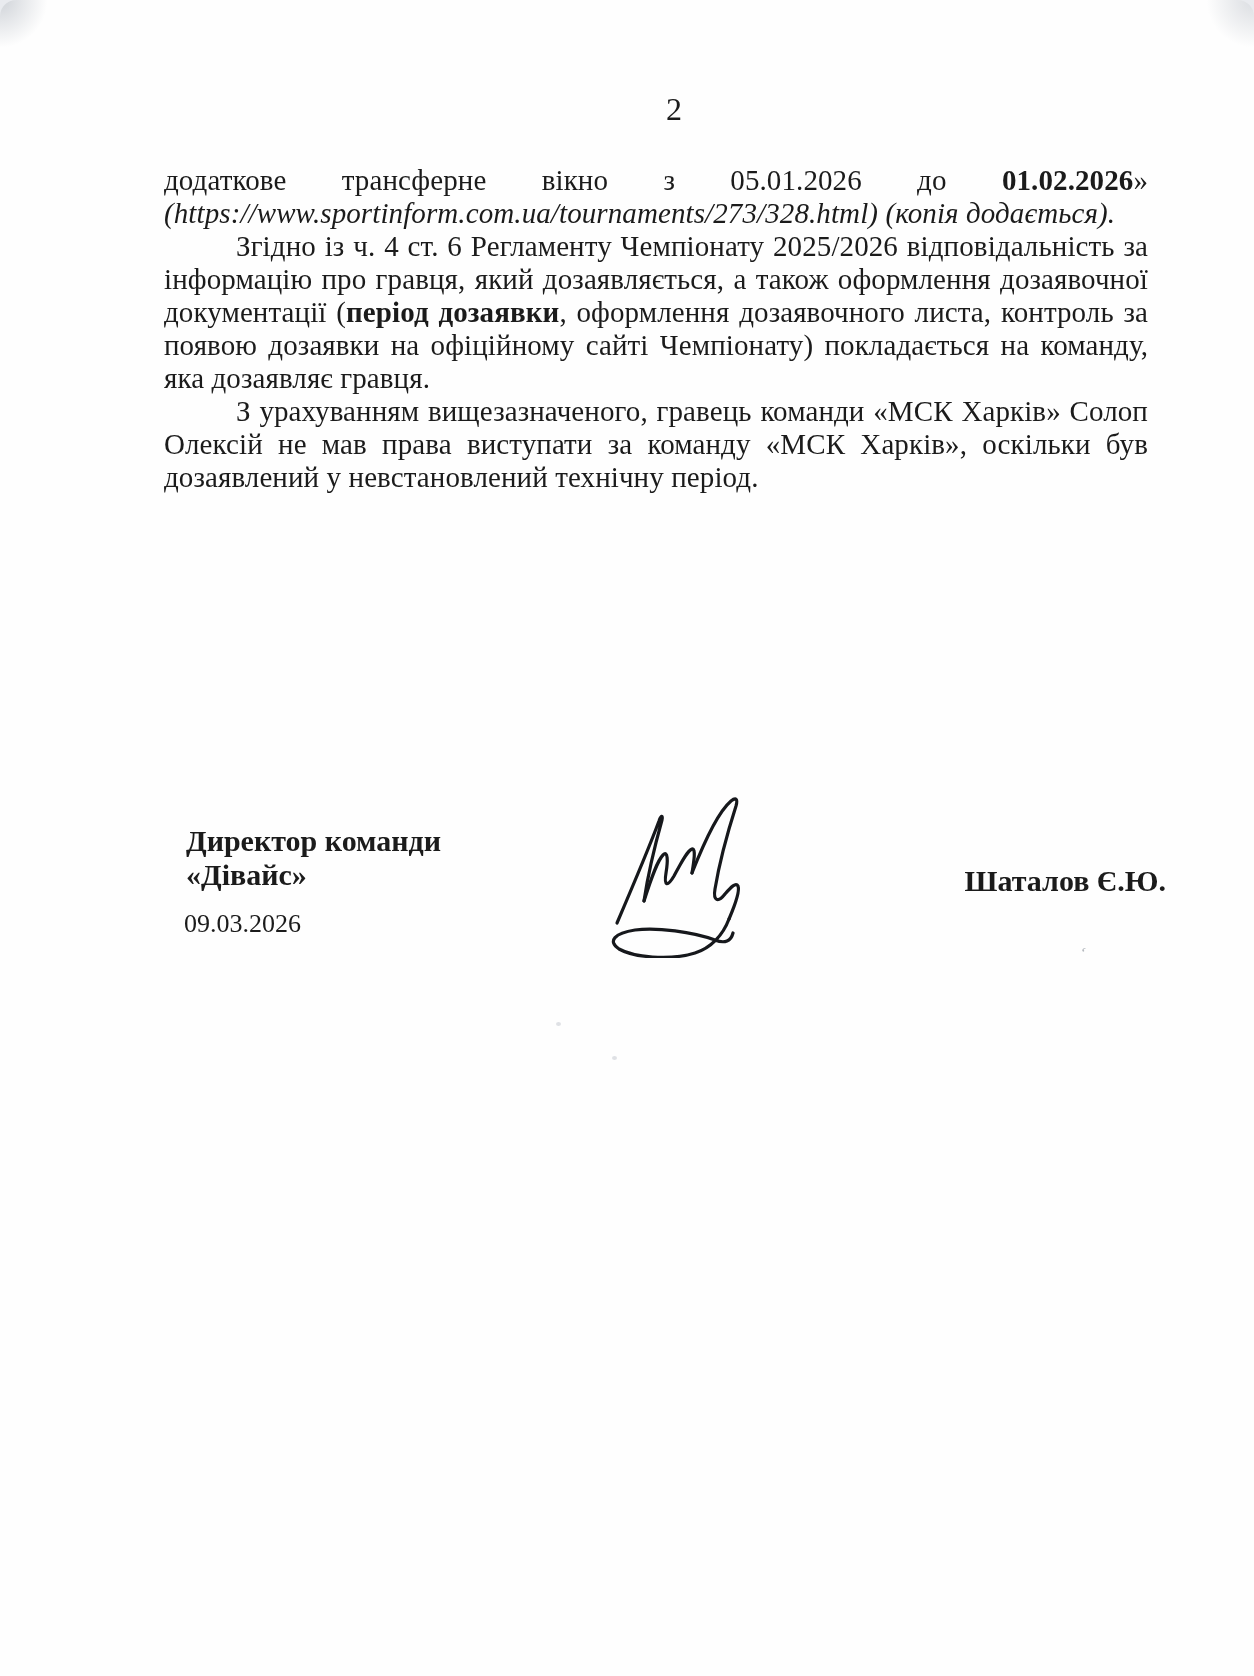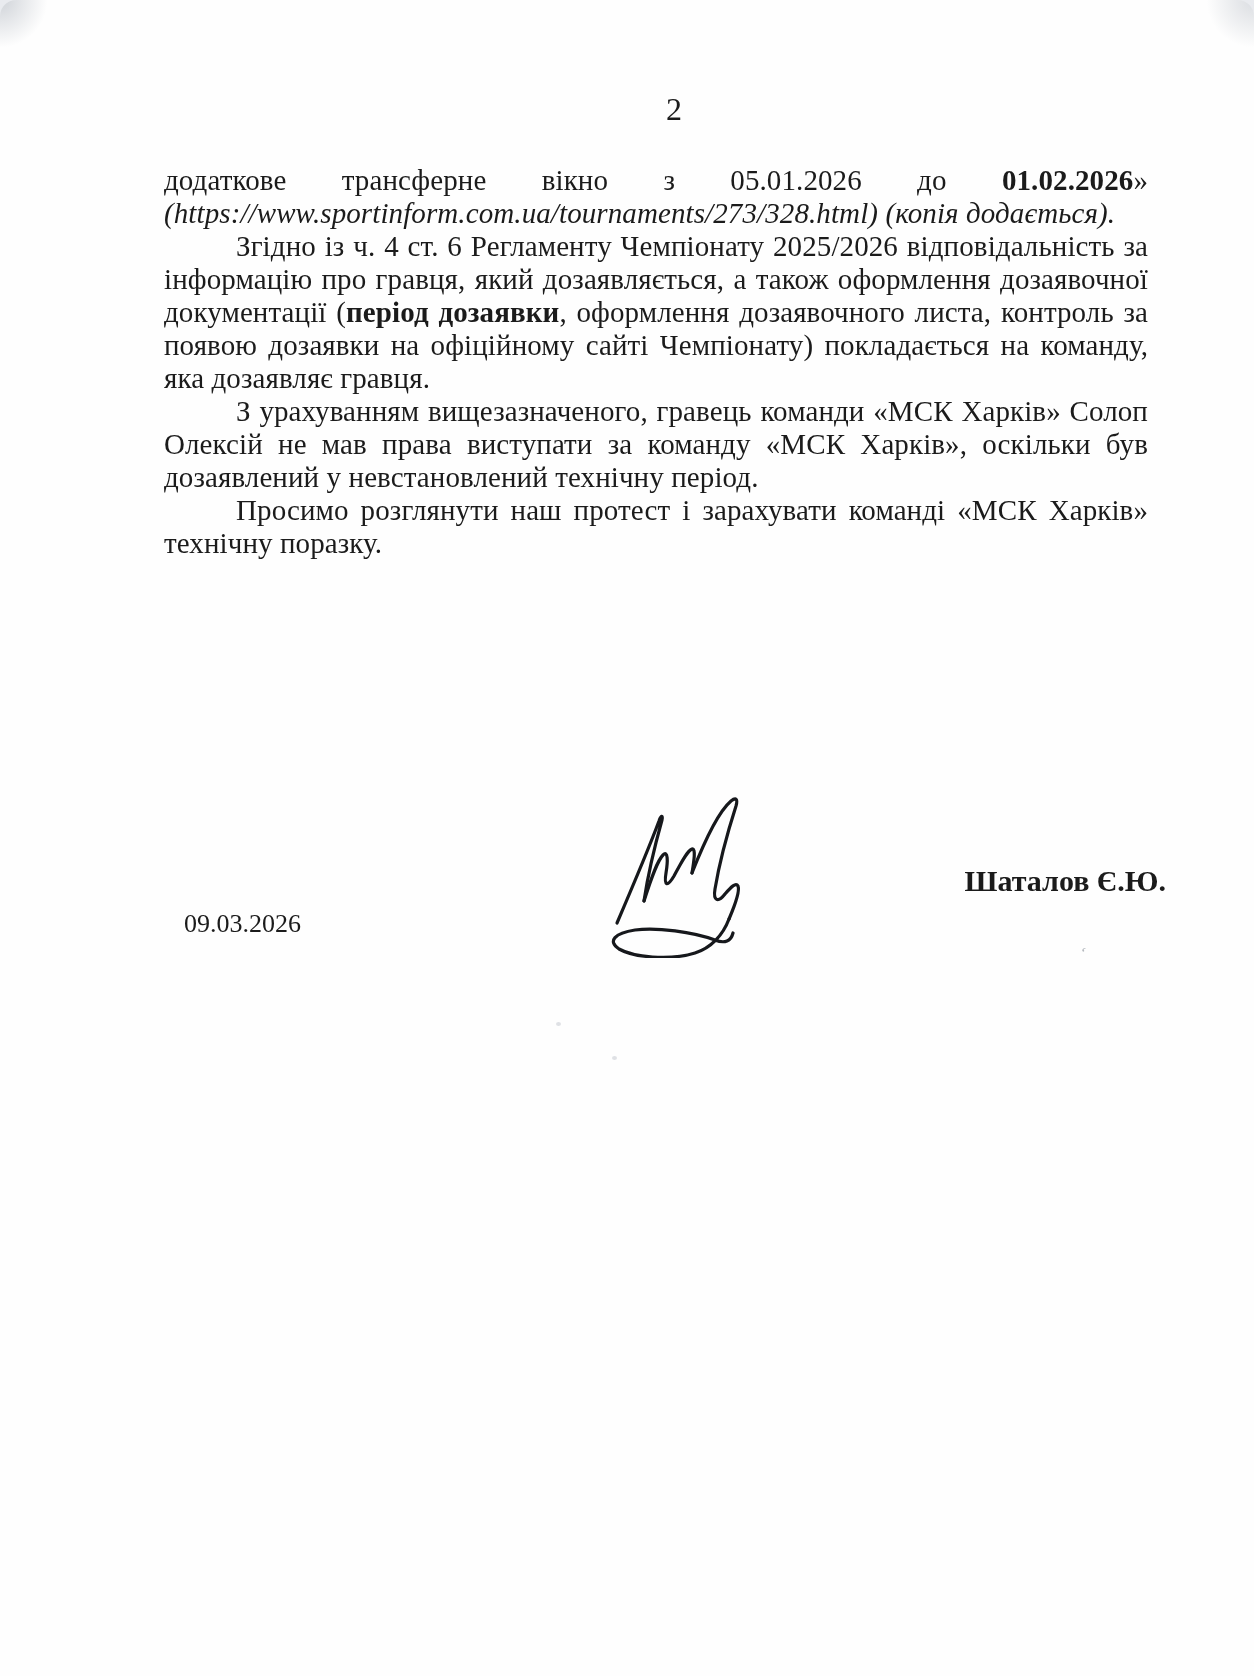--- a/index.html
+++ b/index.html
@@ -121,24 +121,27 @@
   <div class="corner-shade tr"></div>
 
   <div class="page-number">2</div>
 
   <div class="body-text">
     <div class="stretched-line"><span>додаткове трансферне вікно з 05.01.2026 до</span>
       <b>01.02.2026</b><span>»</span></div>
     <div class="url-line">(https://www.sportinform.com.ua/tournaments/273/328.html) (копія додається).</div>
     <p><span>Згідно із ч. 4 ст. 6 Регламенту Чемпіонату 2025/2026 відповідальність за інформацію про гравця, який дозаявляється, а також оформлення дозаявочної документації (</span><b>період дозаявки</b><span>, оформлення дозаявочного листа, контроль за появою дозаявки на офіційному сайті Чемпіонату) покладається на команду, яка дозаявляє гравця.</span></p>
     <p>З урахуванням вищезазначеного, гравець команди «МСК Харків» Солоп Олексій не мав права виступати за команду «МСК Харків», оскільки був дозаявлений у невстановлений технічну період.</p>
-    <p>Просимо розглянути наш протест і зарахувати команді «МСК Харків» технічну поразку.</p>
   </div>
 
 
+  <div class="signoff-role">
+    <div>Директор команди</div>
+    <div>«Дівайс»</div>
+  </div>
 
   <div class="signature">
     <svg viewBox="0 0 180 165" xmlns="http://www.w3.org/2000/svg" fill="none" stroke="#16181c" stroke-width="3.2" stroke-linecap="round" stroke-linejoin="round">
       <path d="M20 130 C35 95 52 55 62 28 C64 22 66 22 65 27 C58 52 50 88 47 108"></path>
       <path d="M47 108 C54 86 60 68 66 62 C71 57 71 68 69 80 C67 92 70 95 77 83 C84 70 90 58 95 56 C99 55 97 68 95 80"></path>
       <path d="M95 80 C106 52 120 20 134 8 C139 4 141 6 139 13 C131 38 122 72 118 96 C116 108 121 110 128 101 C134 94 139 89 141 93 C143 98 138 112 132 126"></path>
       <path d="M132 126 C126 142 114 155 98 160 C72 168 36 164 22 156 C10 148 18 140 38 137 C60 134 96 139 118 147 C128 151 134 148 136 140"></path>
     </svg>
   </div>
 

